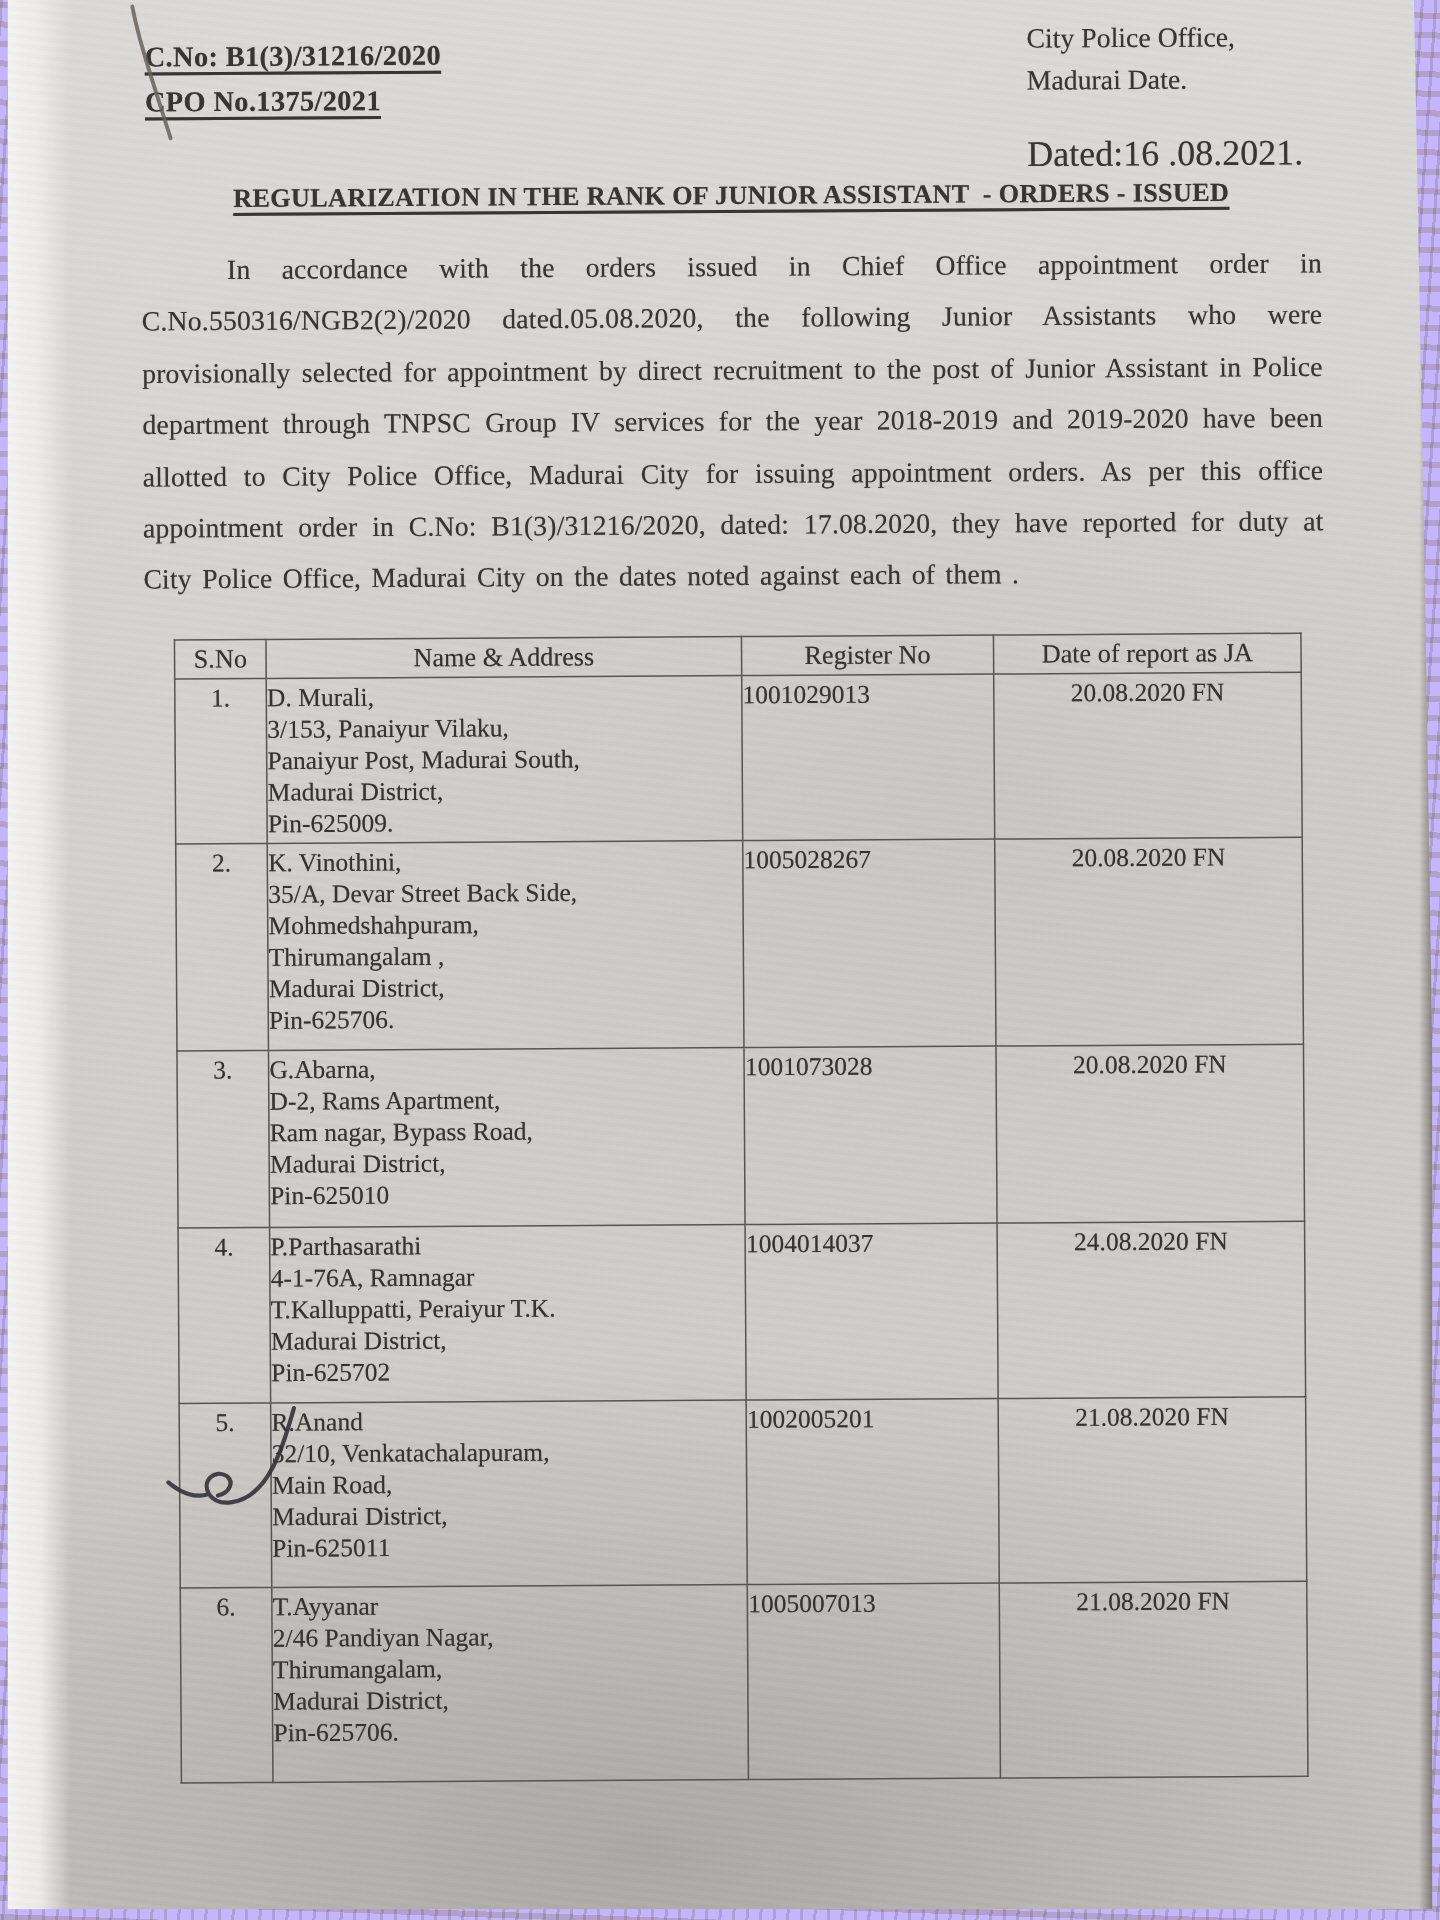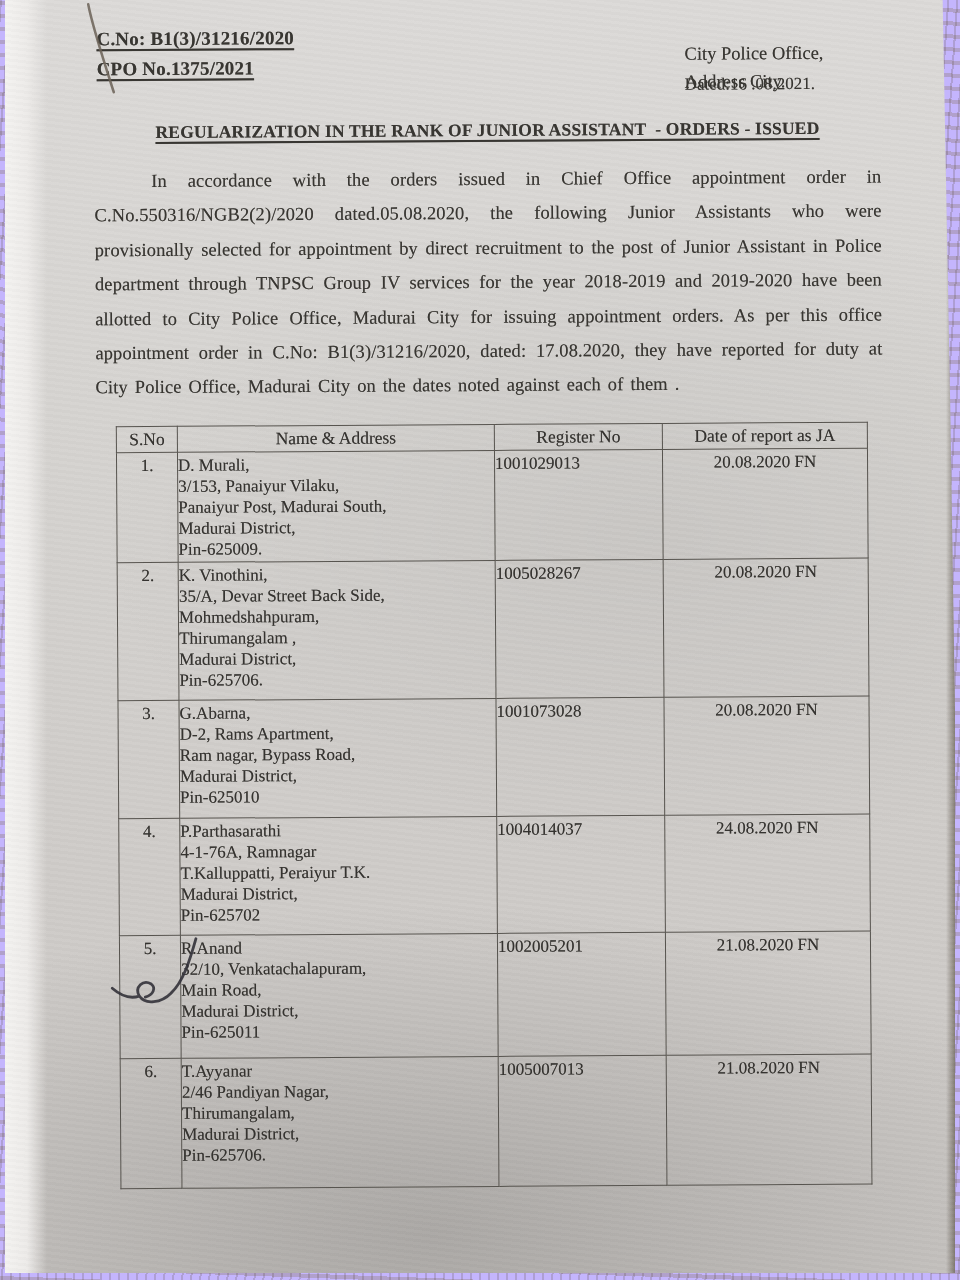--- a/index.html
+++ b/index.html
@@ -29,22 +29,22 @@
     background:repeating-linear-gradient(7deg, rgba(255,255,255,.015) 0 3px, rgba(0,0,0,.015) 3px 6px);
   }
   .content{
     position:absolute;inset:0;z-index:2;color:#383632;
     transform:rotate(-.35deg);transform-origin:480px 620px;
     text-shadow:0 0 .5px rgba(56,54,50,.55);
   }
   .abs{position:absolute;}
   .u{text-decoration:underline;text-decoration-thickness:1.5px;text-underline-offset:4px;}
   .refs{left:100px;top:22px;font-size:19px;font-weight:600;line-height:30px;letter-spacing:.2px;}
-  .office{left:688px;top:41px;font-size:18.5px;line-height:28px;}
-  .dated{left:688px;top:76px;font-size:17px;}
+  .office{left:688px;top:14px;font-size:18.5px;line-height:28px;}
+  .dated{left:688px;top:92px;font-size:24px;}
   .title{
     left:97px;top:120px;width:787px;text-align:center;
     font-size:17.5px;font-weight:700;letter-spacing:.2px;white-space:pre-wrap;
   }
   .para{
     left:97px;top:162px;width:787px;
     font-size:18.5px;line-height:34.4px;text-align:justify;text-indent:57px;
     word-spacing:2.2px;letter-spacing:.1px;
   }
   table.report{
@@ -71,21 +71,21 @@
 
   <div class="content">
 
     <div class="abs refs">
       <div class="u">C.No: B1(3)/31216/2020</div>
       <div class="u">CPO No.1375/2021</div>
     </div>
 
     <div class="abs office">
       <div>City Police Office,</div>
-      <div>Address City.</div>
+      <div>Madurai Date.</div>
     </div>
 
     <div class="abs dated">Dated:16 .08.2021.</div>
 
     <div class="abs title u">REGULARIZATION IN THE RANK OF JUNIOR ASSISTANT  - ORDERS - ISSUED</div>
 
     <div class="abs para">In accordance with the orders issued in Chief Office appointment order in C.No.550316/NGB2(2)/2020 dated.05.08.2020, the following Junior Assistants who were provisionally selected for appointment by direct recruitment to the post of Junior Assistant in Police department through TNPSC Group IV services for the year 2018-2019 and 2019-2020 have been allotted to City Police Office, Madurai City for issuing appointment orders. As per this office appointment order in C.No: B1(3)/31216/2020, dated: 17.08.2020, they have reported for duty at City Police Office, Madurai City on the dates noted against each of them .</div>
 
     <table class="report">
       <colgroup>

